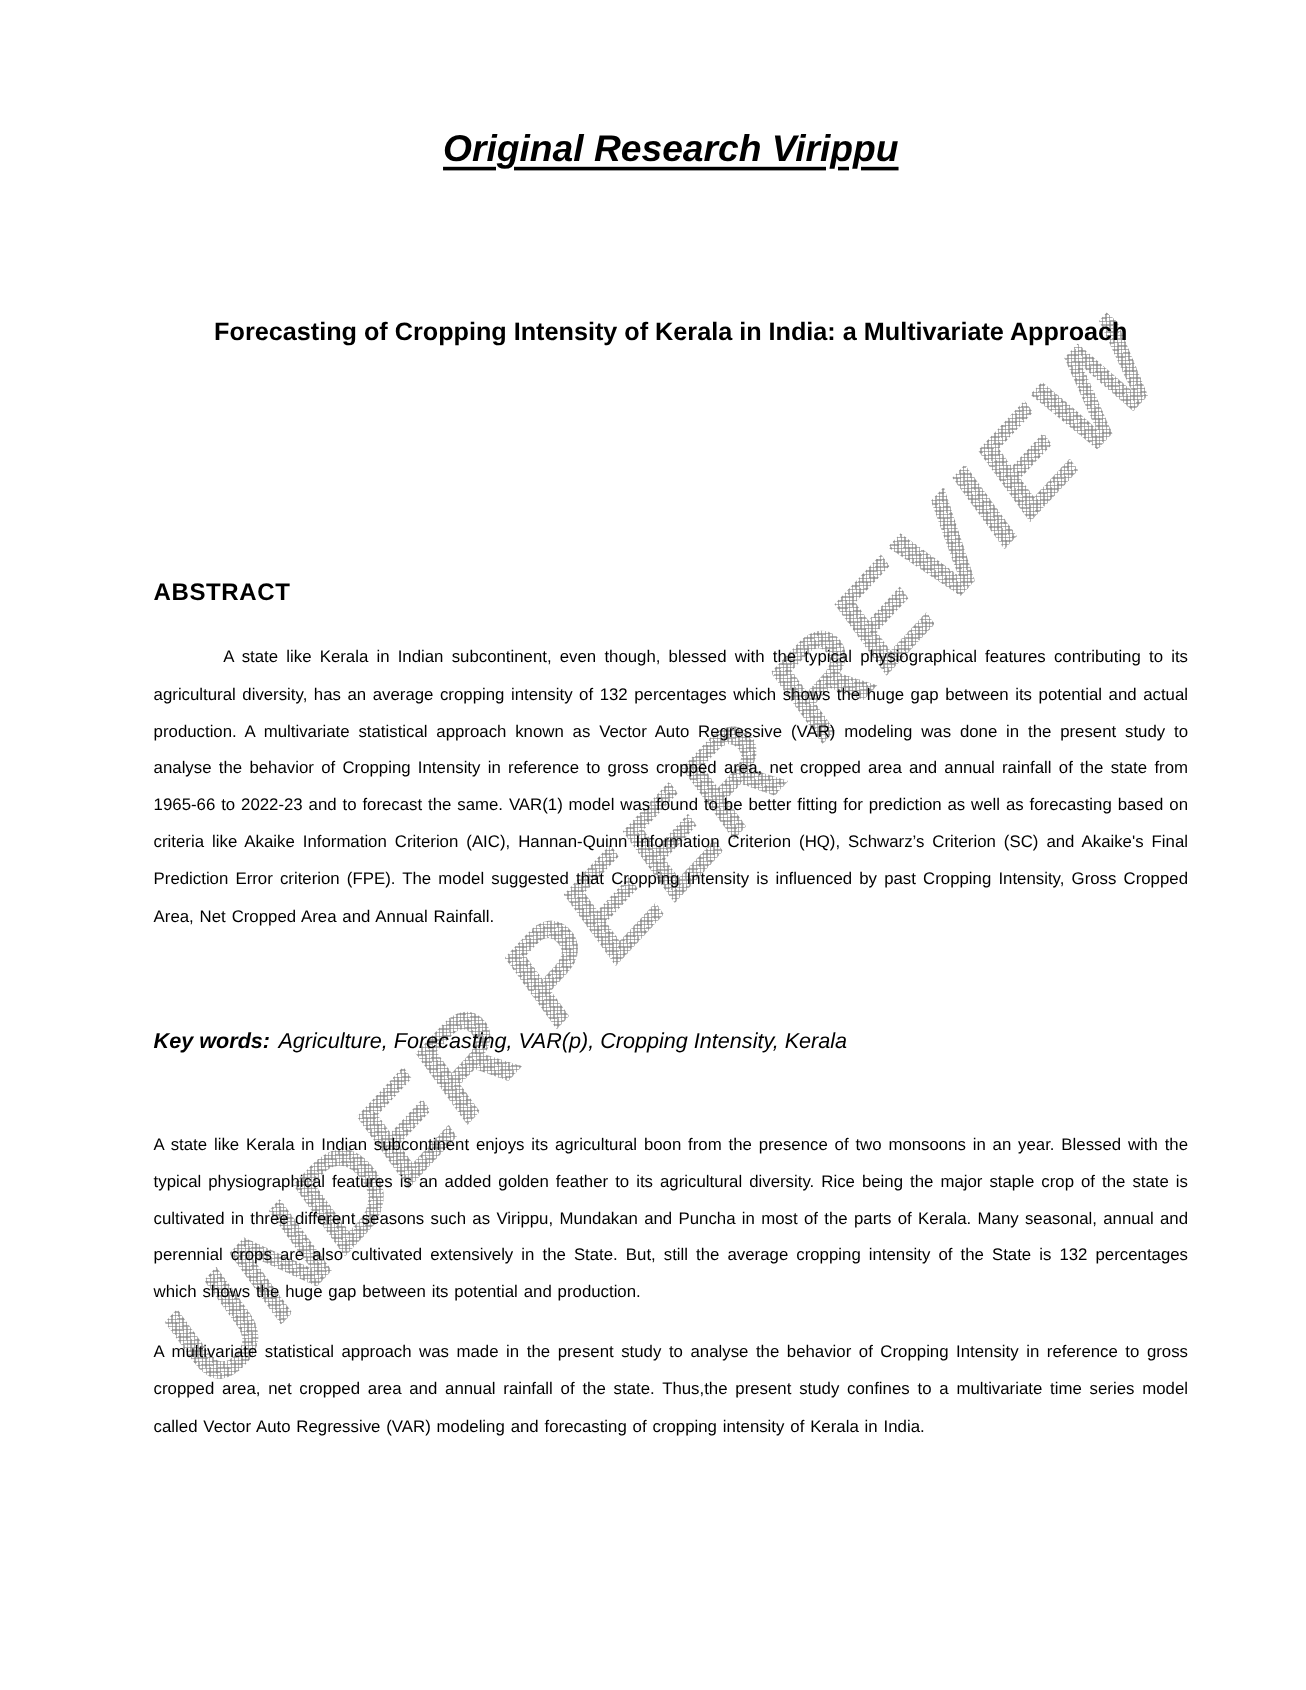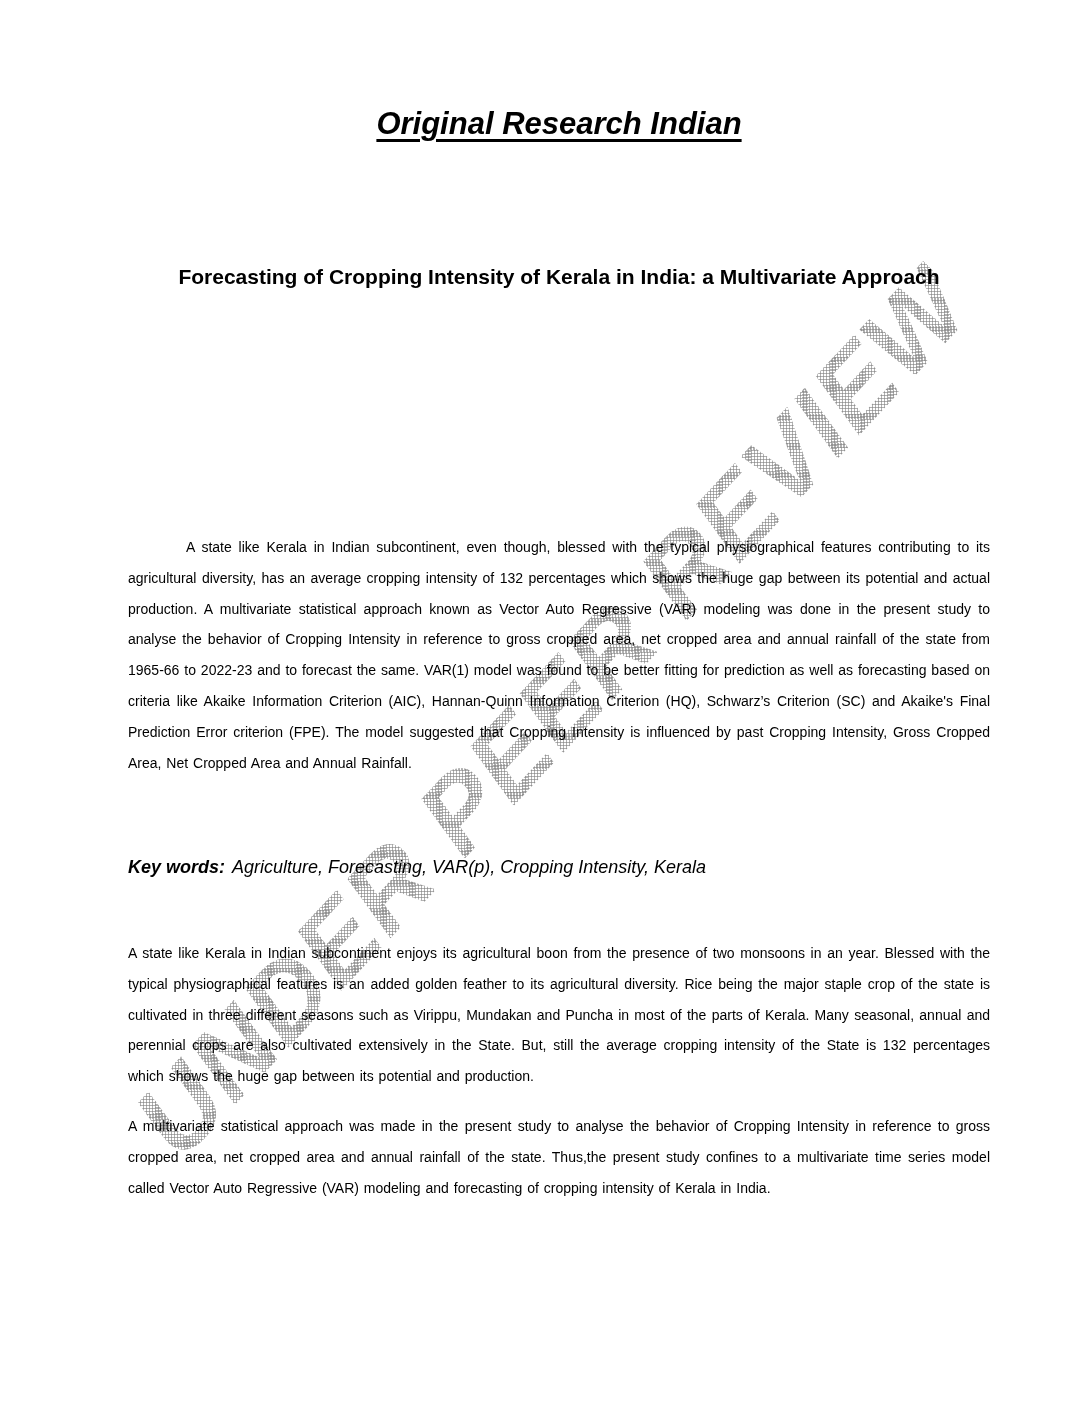--- a/index.html
+++ b/index.html
@@ -102,24 +102,25 @@
     margin-left: 7px;
   }
 </style>
 </head>
 <body>
 
 <div class="page">
 
   <div class="watermark">UNDER PEER REVIEW</div>
 
-  <div class="block article-type">Original Research Indian</div>
+  <div class="block article-type">Original Research Virippu</div>
 
   <h1 class="block paper-title" style="margin:0;">Forecasting of Cropping Intensity of Kerala in India: a Multivariate Approach</h1>
 
+  <div class="block section-heading abstract-heading">ABSTRACT</div>
 
   <p class="block body-text abstract-body" style="margin:0;">A state like Kerala in Indian subcontinent, even though, blessed with the typical physiographical features contributing to its agricultural diversity, has an average cropping intensity of 132 percentages which shows the huge gap between its potential and actual production. A multivariate statistical approach known as Vector Auto Regressive (VAR) modeling was done in the present study to analyse the behavior of Cropping Intensity in reference to gross cropped area, net cropped area and annual rainfall of the state from 1965-66 to 2022-23 and to forecast the same. VAR(1) model was found to be better fitting for prediction as well as forecasting based on criteria like Akaike Information Criterion (AIC), Hannan-Quinn Information Criterion (HQ), Schwarz’s Criterion (SC) and Akaike's Final Prediction Error criterion (FPE). The model suggested that Cropping Intensity is influenced by past Cropping Intensity, Gross Cropped Area, Net Cropped Area and Annual Rainfall.</p>
 
   <div class="block keywords">
     <span class="kw-label">Key words:</span><span class="kw-text">Agriculture, Forecasting, VAR(p), Cropping Intensity, Kerala</span>
   </div>
 
 
   <p class="block body-text intro-p1" style="margin:0;">A state like Kerala in Indian subcontinent enjoys its agricultural boon from the presence of two monsoons in an year. Blessed with the typical physiographical features is an added golden feather to its agricultural diversity. Rice being the major staple crop of the state is cultivated in three different seasons such as Virippu, Mundakan and Puncha in most of the parts of Kerala. Many seasonal, annual and perennial crops are also cultivated extensively in the State. But, still the average cropping intensity of the State is 132 percentages which shows the huge gap between its potential and production.</p>
 

